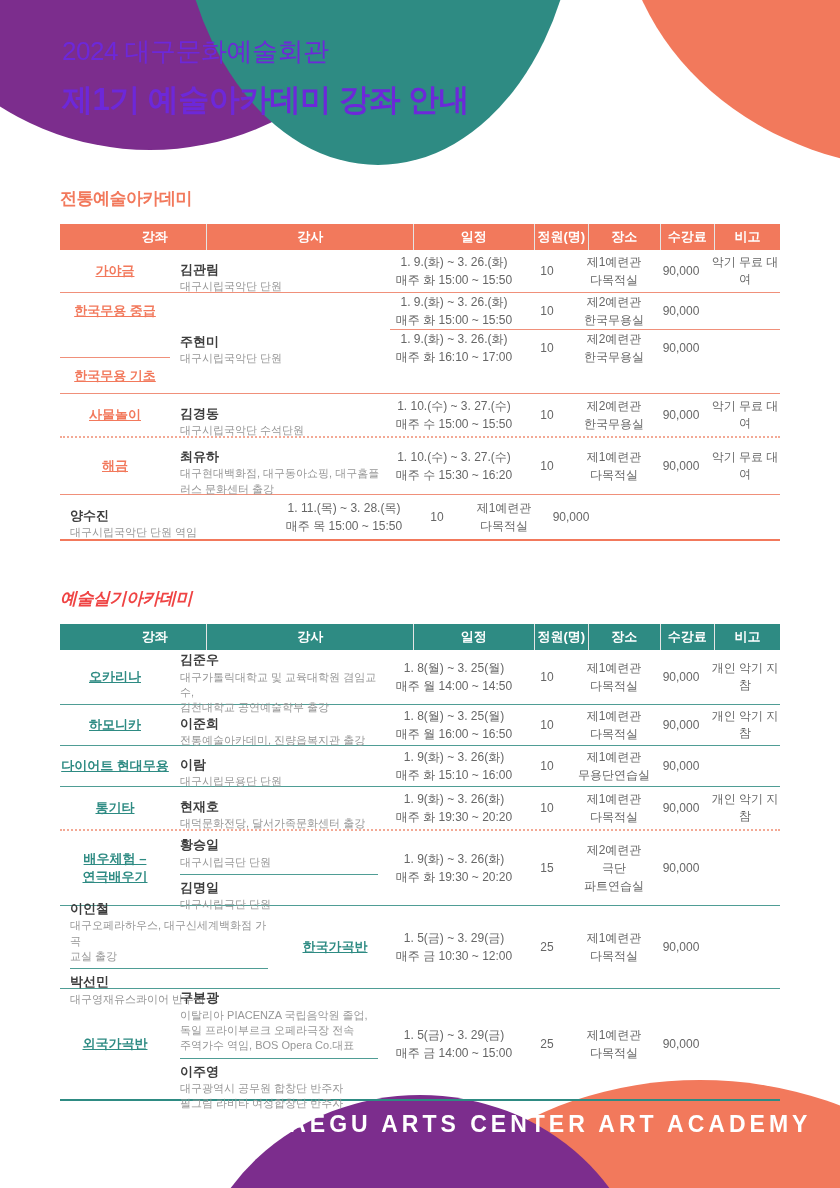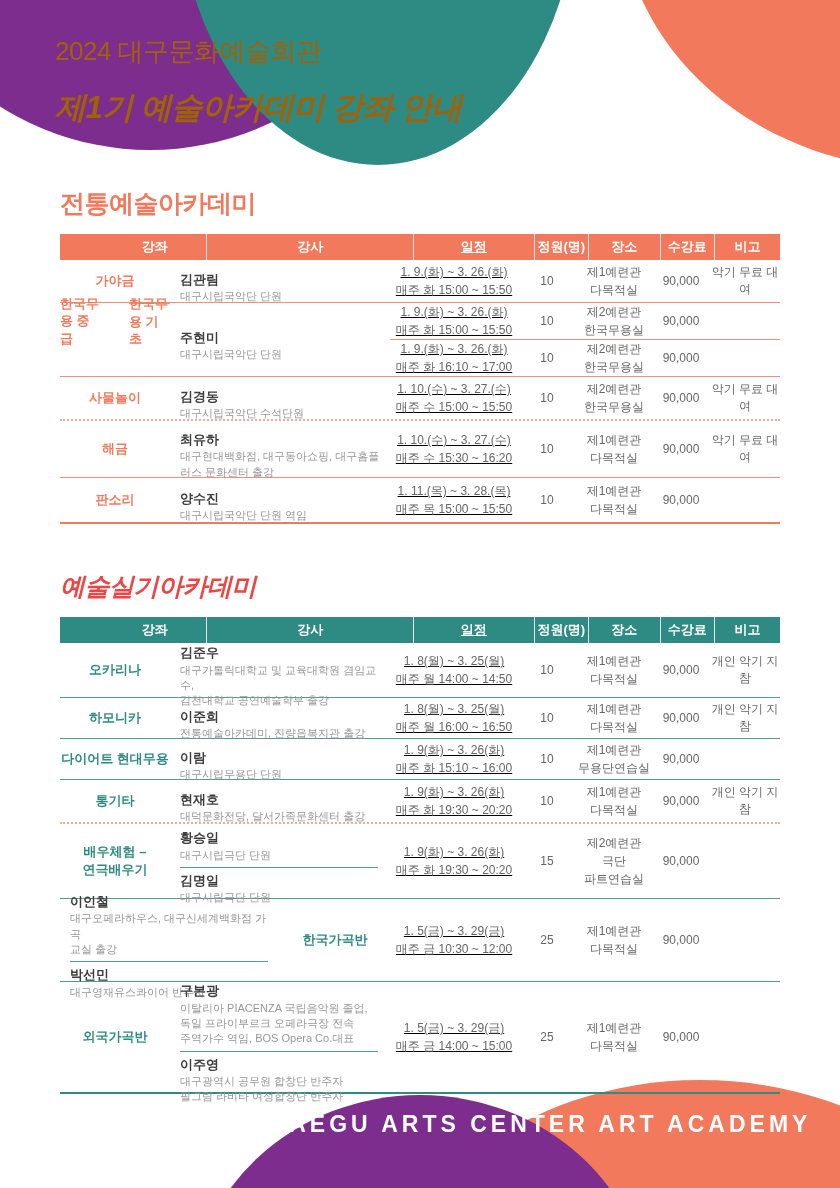--- a/index.html
+++ b/index.html
@@ -3,61 +3,61 @@
 <meta charset="utf-8">
 <style>
   html,body{margin:0;padding:0;background:#e9e9e9;}
   .page{position:relative;width:840px;height:1188px;margin:0 auto;background:#ffffff;
         overflow:hidden;font-family:"Liberation Sans",sans-serif;}
   .circle{position:absolute;border-radius:50%;}
   
   .hdr-purple{left:-130px;top:-410px;width:560px;height:560px;background:#7c2d8d;z-index:1;}
   .hdr-teal{left:178px;top:-395px;width:400px;height:560px;background:#2e8b83;z-index:2;}
   .hdr-coral{left:620px;top:-370px;width:620px;height:540px;background:#f2795c;z-index:1;}
-  .hdr-title{position:absolute;left:55px;top:34px;z-index:5;color:#a16207;}
+  .hdr-title{position:absolute;left:62px;top:34px;z-index:5;color:#6d28d9;}
   .hdr-line1{font-size:26px;font-weight:400;letter-spacing:-0.5px;}
-  .hdr-line2{font-size:31px;font-weight:700;margin-top:18px;letter-spacing:-0.5px;font-style:italic;}
+  .hdr-line2{font-size:31px;font-weight:700;margin-top:10px;letter-spacing:-0.5px;}
   
   .ft-coral{left:370px;top:1080px;width:660px;height:540px;background:#f2795c;z-index:1;}
   .ft-purple{left:190px;top:1095px;width:460px;height:430px;background:#7c2d8d;z-index:2;}
   .banner{position:absolute;left:190px;top:1110px;width:700px;z-index:5;text-align:center;
           color:#ffffff;font-size:23px;font-weight:700;letter-spacing:4px;transform:scaleY(1.08);}
   
   .content{position:absolute;left:60px;top:175px;width:720px;z-index:3;}
-  .sec-title{font-size:25px;font-weight:700;margin:12px 0 14px 0;letter-spacing:-0.5px;}
+  .sec-title{font-size:17px;font-weight:700;margin:12px 0 14px 0;letter-spacing:-0.5px;}
   .sec-title.t1{color:#f2795c;}
   .sec-title.t2{color:#ef4444;margin-top:46px;font-style:italic;}
   .tbl{width:720px;}
   .tbl.tb1{border-bottom:2px solid #f2795c;}
   .tbl.tb2{border-bottom:2px solid #2e8b83;}
   .thead{display:flex;height:26px;color:#fff;font-size:13px;font-weight:700;padding-left:43px;}
   .thead.hd1{background:#f2795c;}
   .thead.hd2{background:#2e8b83;}
   .thead>div{display:flex;align-items:center;justify-content:center;box-sizing:border-box;}
   .thead>div+div{border-left:1px solid #e5e5e5;}
-  .c1{width:110px;}.c2{width:220px;}.c3{width:128px;text-decoration:underline;}.c4{width:58px;}
+  .c1{width:110px;}.c2{width:220px;}.c3{width:128px;}.c4{width:58px;}
   .c5{width:76px;}.c6{width:58px;}.c7{width:70px;}
   .row{display:flex;}
   .cell{display:flex;flex-direction:column;justify-content:center;align-items:center;
         text-align:center;box-sizing:border-box;}
   .cell.left{align-items:flex-start;text-align:left;padding:17px 4px 4px 10px;}
   .h54{height:54px;}.h40{height:40px;}.h42{height:42px;}.h44{height:44px;}.h56{height:56px;}
   .h74{height:74px;}.h82{height:82px;}.h110{height:110px;}
   .bt1{border-top:1px solid #f0907a;}
   .bt2{border-top:1px solid #4f9d95;}
   .btdot{border-top:2px dotted #f3a995;}
-  .course{font-size:13px;font-weight:700;white-space:pre-line;line-height:1.35;}
+  .course{font-size:13px;font-weight:700;white-space:pre-line;line-height:1.35;text-decoration:underline;}
   .cor{color:#f2795c;}.tea{color:#2e8b83;}
   .iname{font-size:13px;font-weight:700;color:#3d3d3d;line-height:1.4;}
   .idesc{font-size:11px;color:#979797;line-height:1.4;white-space:pre-line;}
   .sched,.place{font-size:12px;color:#666;line-height:1.5;white-space:pre-line;}
   .num,.note{font-size:12px;color:#666;}
   .isep2{width:96%;border-top:1px solid #4f9d95;margin:4px 0;}
   
-  .gcol{display:flex;flex-direction:row;box-sizing:border-box;gap:28px;}
+  .gcol{display:flex;flex-direction:column;box-sizing:border-box;gap:28px;}
   .ghalf{height:36px;display:flex;align-items:center;justify-content:center;box-sizing:border-box;}
   .gright{display:flex;flex-direction:column;width:390px;}
   .grow{display:flex;height:36px;}
   .gdiv{border-top:1px solid #f0907a;}
 </style>
 </head>
 <body>
 
 <div class="page">
 
@@ -215,23 +215,20 @@
           </div>
         <div class="cell c6">
             <span class="num">90,000</span>
           </div>
         <div class="cell c7">
             <span class="note">악기 무료 대여</span>
           </div>
       </div>
 
       <div class="row h44 bt1">
-        <div class="cell c1 h44">
-            <span class="course cor">판소리</span>
-          </div>
         <div class="cell c2 left h44">
           <div class="iname">양수진</div>
           <div class="idesc">대구시립국악단 단원 역임</div>
         </div>
         <div class="cell c3">
             <span class="sched">1. 11.(목) ~ 3. 28.(목)
 매주 목 15:00 ~ 15:50</span>
           </div>
         <div class="cell c4">
             <span class="num">10</span>

